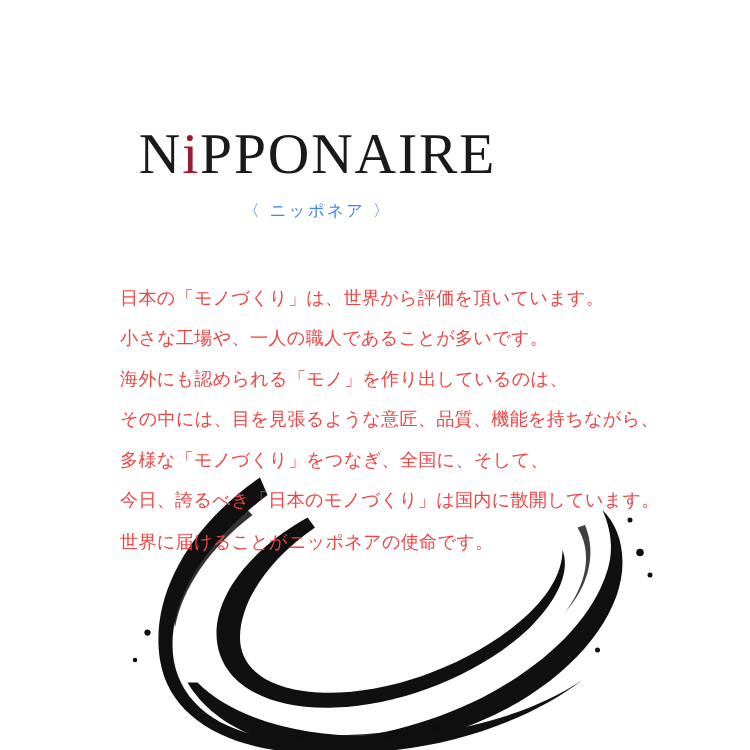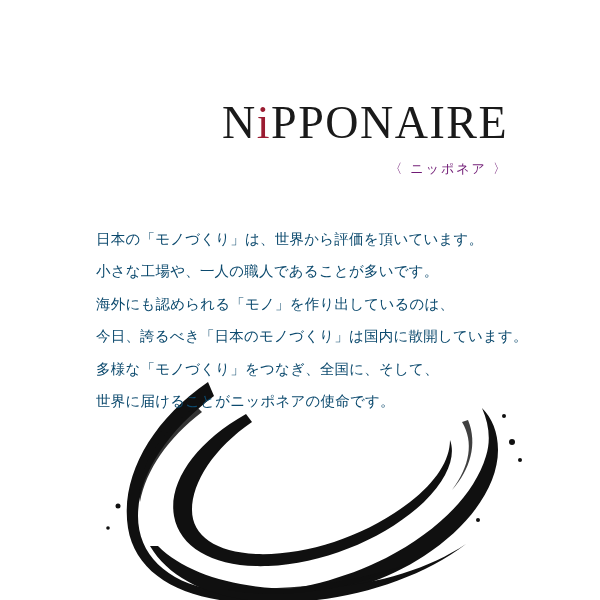--- a/index.html
+++ b/index.html
@@ -30,54 +30,54 @@
     height: 290px;
     pointer-events: none;
   }
 
   
   .logo-block {
     position: absolute;
     top: 100px;
     left: 0;
     width: 508px;
-    text-align: right;
+    text-align: center;
   }
   .logo-wordmark {
     font-family: "Liberation Serif", serif;
     font-size: 46px;
     letter-spacing: 1.5px;
     color: #1a1a1a;
     line-height: 1;
     white-space: nowrap;
     font-weight: 400;
   }
   .logo-wordmark .dot-i {
     color: #9b1c31;
   }
   .logo-reading {
     margin-top: 14px;
     font-size: 13px;
     letter-spacing: 2px;
-    color: #701a75;
+    color: #3b82f6;
     font-family: "DejaVu Sans", sans-serif;
   }
 
   
   .copy {
     position: absolute;
     top: 228px;
     left: 96px;
     width: 420px;
   }
   .copy p {
     margin: 0 0 10px 0;
     font-size: 14.5px;
     line-height: 1.55;
-    color: #0c4a6e;
+    color: #ef4444;
     font-family: "DejaVu Sans", sans-serif;
     letter-spacing: 0.2px;
     white-space: nowrap;
   }
   .copy p:last-child {
     margin-bottom: 0;
   }
 </style>
 </head>
 <body>
@@ -138,18 +138,19 @@
 
   <div class="logo-block">
     <div class="logo-wordmark"><span>N</span><span class="dot-i">i</span><span>PPONAIRE</span></div>
     <div class="logo-reading">〈 ニッポネア 〉</div>
   </div>
 
   <div class="copy">
     <p>日本の「モノづくり」は、世界から評価を頂いています。</p>
     <p>小さな工場や、一人の職人であることが多いです。</p>
     <p>海外にも認められる「モノ」を作り出しているのは、</p>
+    <p>その中には、目を見張るような意匠、品質、機能を持ちながら、</p>
+    <p>多様な「モノづくり」をつなぎ、全国に、そして、</p>
     <p>今日、誇るべき「日本のモノづくり」は国内に散開しています。</p>
-    <p>多様な「モノづくり」をつなぎ、全国に、そして、</p>
     <p>世界に届けることがニッポネアの使命です。</p>
   </div>
 
 </div>
 
 </body></html>

